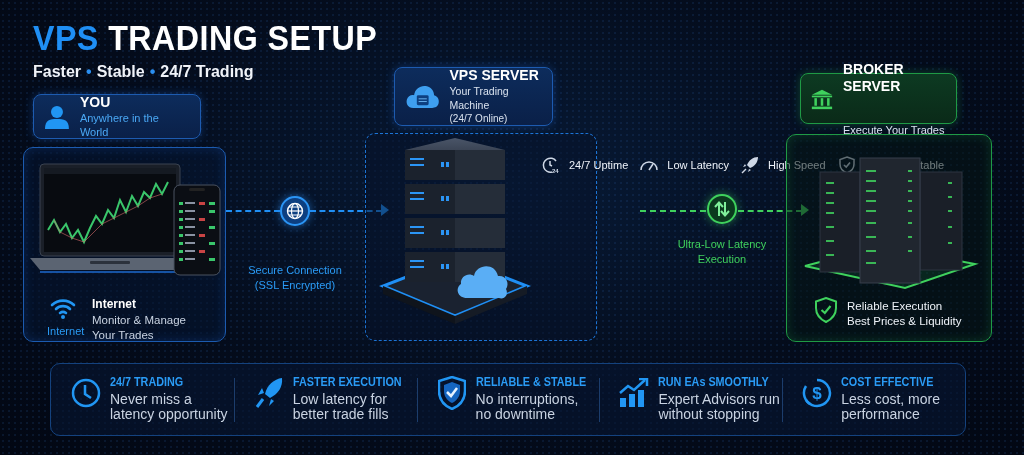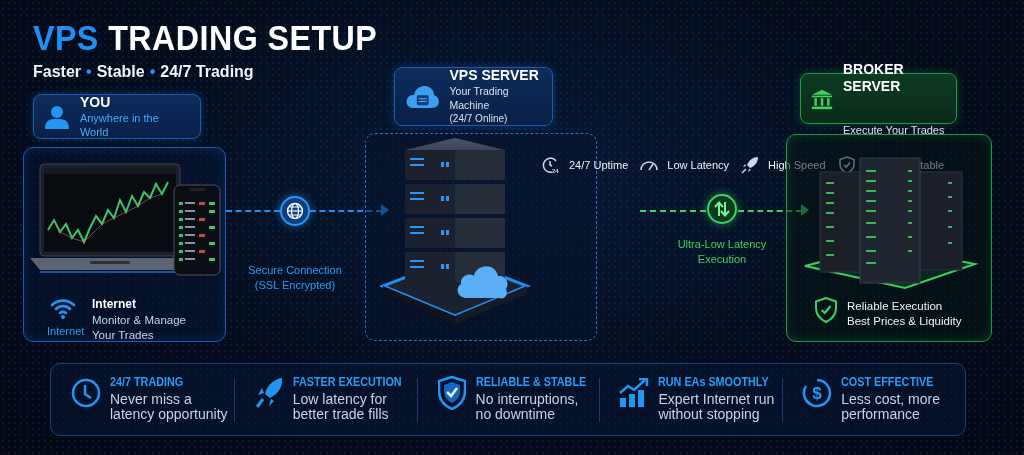--- a/index.html
+++ b/index.html
@@ -390,21 +390,21 @@
           <rect x="1" y="20" width="6" height="9" fill="#2196f3"></rect>
           <rect x="10" y="16" width="6" height="13" fill="#2196f3"></rect>
           <rect x="19" y="12" width="6" height="17" fill="#2196f3"></rect>
           <path d="M1 15 L9 8 L15 12 L26 2" fill="none" stroke="#2196f3" stroke-width="2.5"></path>
           <path d="M20 1 L28 1 L28 8" fill="none" stroke="#2196f3" stroke-width="2.5"></path>
         </svg>
       </div>
     <div>
       <div class="bb-title">RUN EAs SMOOTHLY</div>
       <div class="bb-desc">
-          <div>Expert Internet run</div>
+          <div>Expert Advisors run</div>
           <div>without stopping</div>
         </div>
     </div>
   </div>
   <div class="bb-item">
     <div class="bb-icon">
         <svg width="30" height="30" viewBox="0 0 30 30">
           <path d="M15 2 A13 13 0 1 1 4 8" fill="none" stroke="#2196f3" stroke-width="2.5"></path>
           <path d="M4 22 A13 13 0 0 0 8 26" fill="none" stroke="#2196f3" stroke-width="2.5"></path>
           <text x="15" y="21" text-anchor="middle" font-size="17" font-weight="700" fill="#2196f3" font-family="Liberation Sans, sans-serif">$</text>

